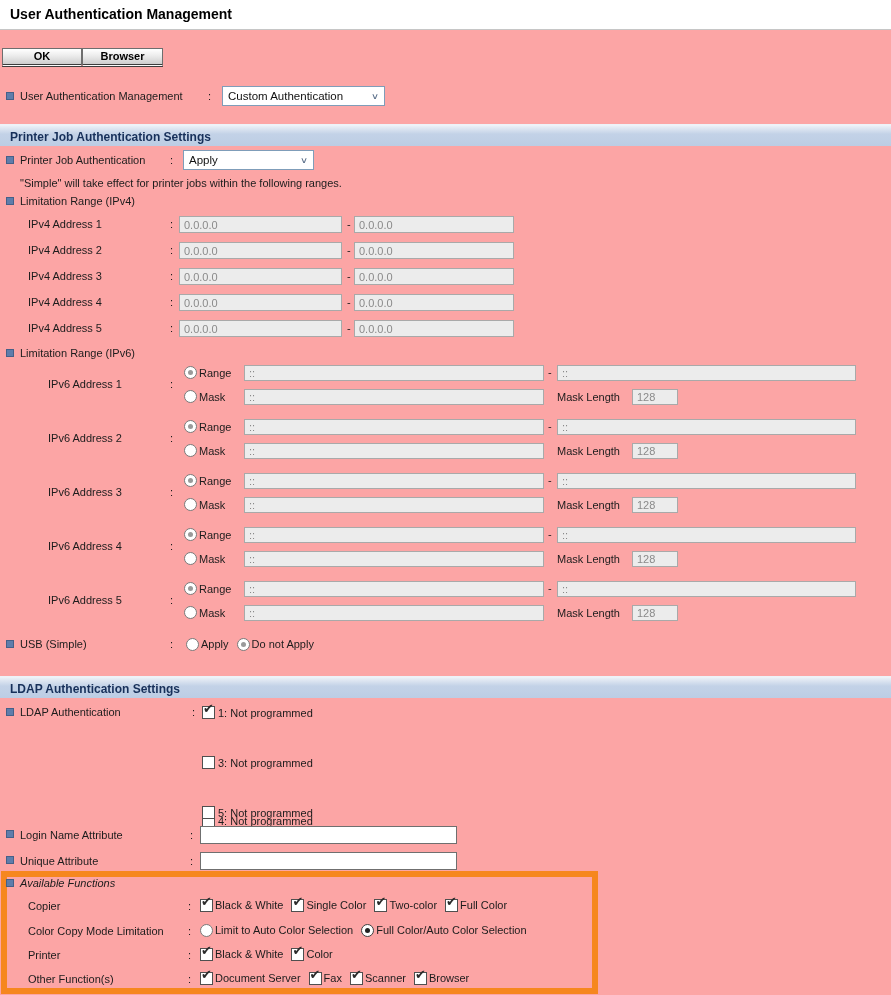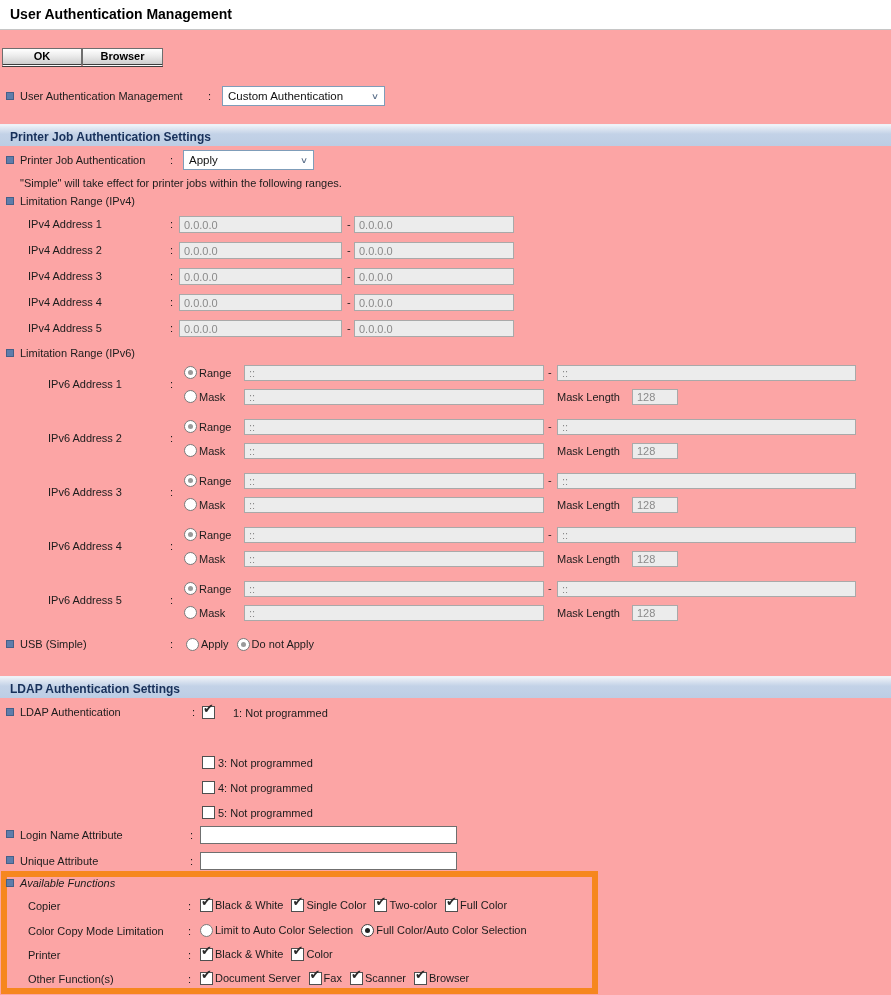--- a/index.html
+++ b/index.html
@@ -231,30 +231,30 @@
   </div>
 
   <div class="row" style="top:704px;">
     <span class="bullet"></span>
     <span class="lbl" style="left:20px;">LDAP Authentication</span>
     <span class="colon" style="left:192px;">:</span>
     <div class="ctrls" style="left:202px;height:17px;">
       <span class="cb">
           <span class="mark">✔</span>
         </span>
-      <span class="olabel" style="margin-left:18px;">1: Not programmed</span>
+      <span class="olabel" style="margin-left:3px;">1: Not programmed</span>
     </div>
   </div>
   <div class="row" style="top:754px;">
     <div class="ctrls" style="left:202px;height:17px;">
       <span class="cb"></span>
       <span class="olabel" style="margin-left:3px;">3: Not programmed</span>
     </div>
   </div>
-  <div class="row" style="top:779px;">
+  <div class="row" style="top:812px;">
     <div class="ctrls" style="left:202px;height:17px;">
       <span class="cb"></span>
       <span class="olabel" style="margin-left:3px;">4: Not programmed</span>
     </div>
   </div>
   <div class="row" style="top:804px;">
     <div class="ctrls" style="left:202px;height:17px;">
       <span class="cb"></span>
       <span class="olabel" style="margin-left:3px;">5: Not programmed</span>
     </div>

